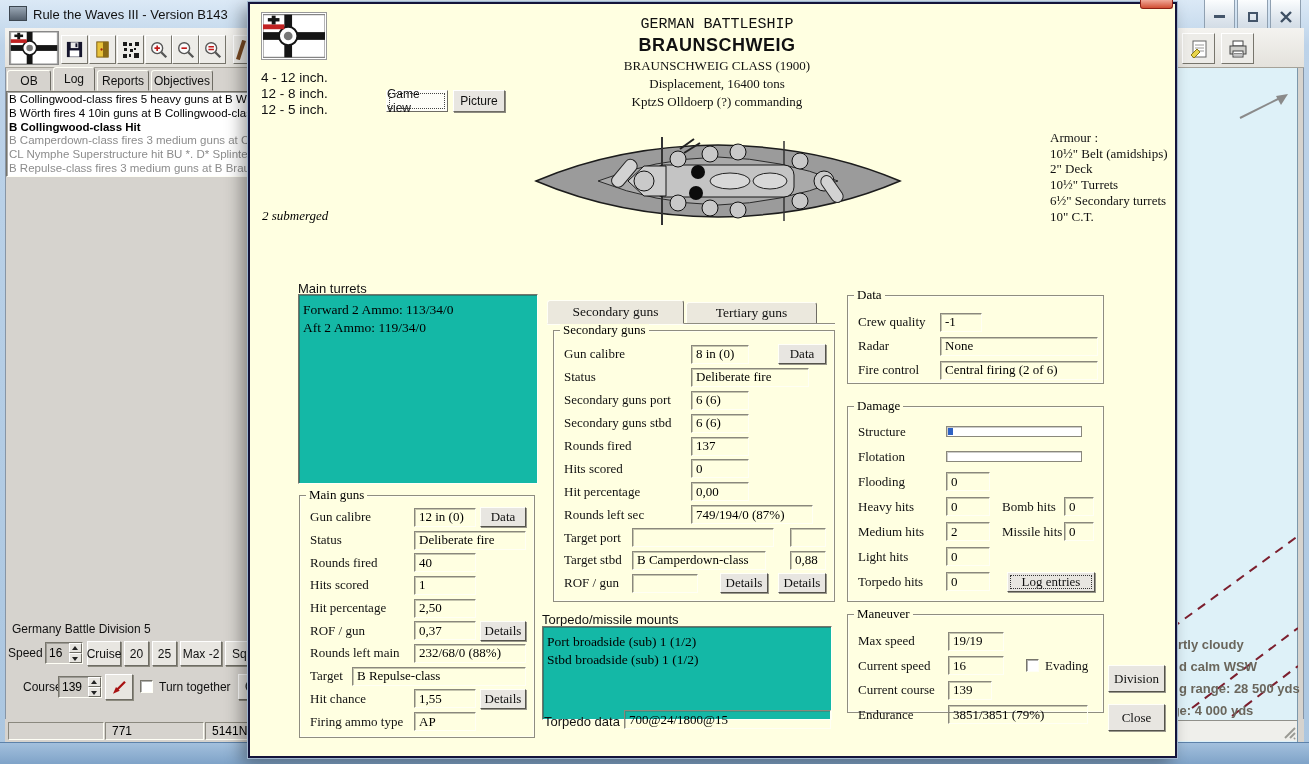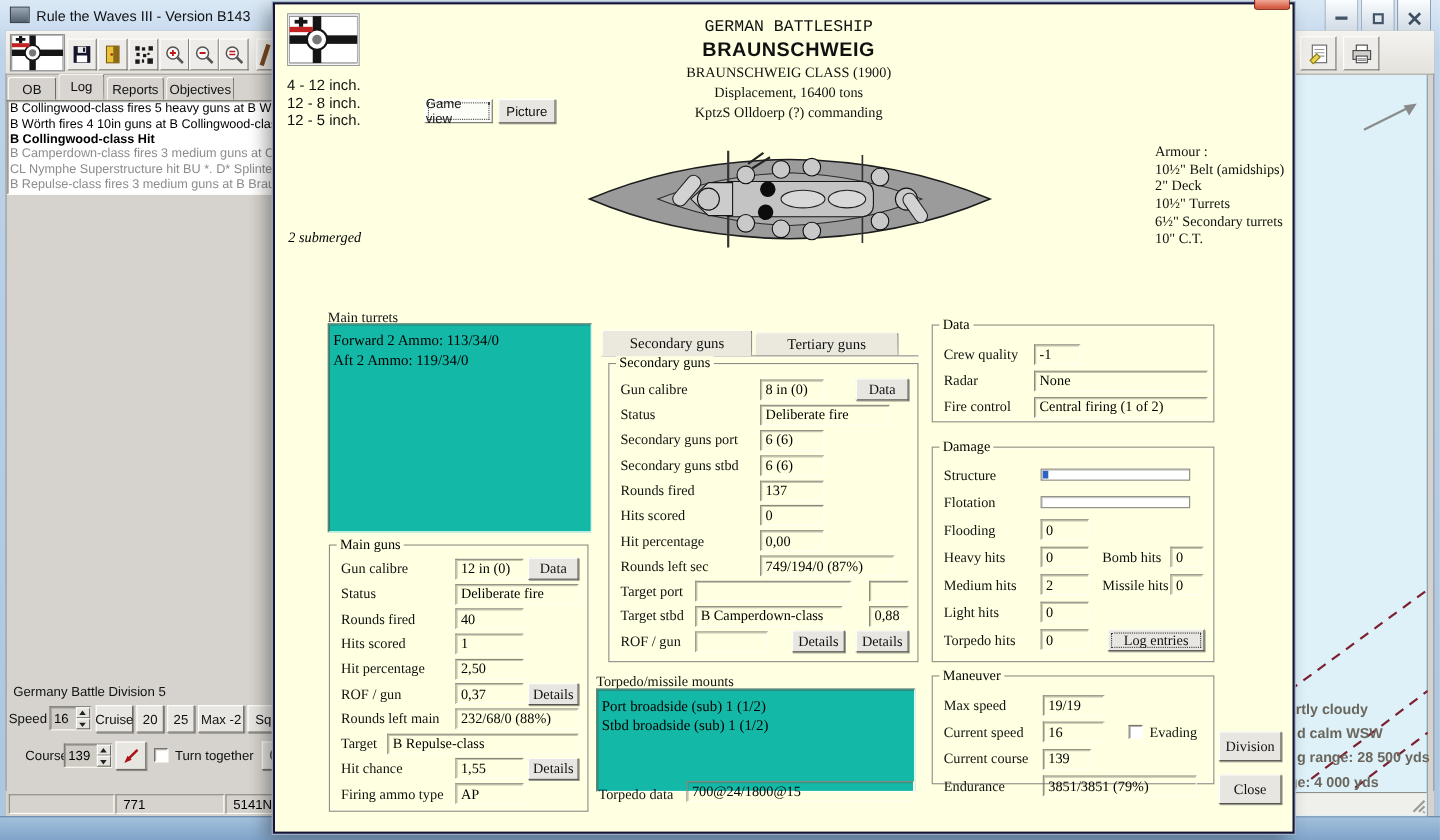--- a/index.html
+++ b/index.html
@@ -57,21 +57,21 @@
   .viewbtn{position:absolute;top:86px;height:22px;font-size:12px;display:flex;align-items:center;justify-content:center;color:#111}
   .viewbtn.sel{background:#fdfdf8;border:1px solid;border-color:#fff #6e6c64 #6e6c64 #fff;outline:1px dotted #444;outline-offset:-4px}
   .viewbtn.plain{background:#e8e6e1;border:1px solid;border-color:#fff #6e6c64 #6e6c64 #fff;box-shadow:1px 1px 0 #8d8b80}
   .hdr{left:312px;top:12px;width:310px;text-align:center;color:#111}
   .hdr .l1{font-family:Liberation Mono, monospace;font-size:15px}
   .hdr .l2{font-size:18px;font-weight:bold;letter-spacing:.5px;margin-top:2px}
   .hdr .l3,.hdr .l4,.hdr .l5{font-family:"Liberation Serif",serif;font-size:13px;margin-top:2px}
   .subm{left:12px;top:204px;font-family:"Liberation Serif",serif;font-style:italic;font-size:13px}
   .armour{left:800px;top:126px;font-family:"Liberation Serif",serif;font-size:13px;line-height:15.7px;color:#111}
 
-  .grplabel{position:absolute;font-family:Liberation Serif, serif;font-size:13px;color:#111}
+  .grplabel{position:absolute;font-family:Liberation Sans, sans-serif;font-size:13px;color:#111}
   .listbox{position:absolute;background:#14b8a6;border:1px solid;border-color:#77756c #fffff6 #fffff6 #77756c;box-shadow:inset 1px 1px 0 rgba(60,60,55,.45);padding:6px 4px;overflow:hidden}
   .listbox div{font-family:"Liberation Serif",serif;font-size:13.5px;line-height:18px;white-space:nowrap}
 
   .fieldset{position:absolute;border:1px solid #8f8d80;box-shadow:inset 1px 1px 0 #fffff0,inset -1px -1px 0 #fffff0;padding:10px 8px 0 10px}
   .legend{position:absolute;top:-9px;left:6px;background:#ffffe1;padding:0 3px;font-family:"Liberation Serif",serif;font-size:13px;line-height:16px}
   .row{display:flex;align-items:center}
   .lb{font-family:"Liberation Serif",serif;font-size:13px;color:#111;flex:none}
   .box{flex:none;height:19px;border:1px solid;border-color:#8a887c #fffff4 #fffff4 #8a887c;box-shadow:inset 1px 1px 0 rgba(90,90,80,.35);display:flex;align-items:center;padding:0 4px;font-family:"Liberation Serif",serif;font-size:13px;white-space:nowrap;overflow:hidden}
   .btn3d{flex:none;height:20px;background:#e8e6e1;border:1px solid;border-color:#fffff8 #55544c #55544c #fffff8;box-shadow:1px 1px 0 #9a988c;display:flex;align-items:center;justify-content:center;font-family:"Liberation Serif",serif;font-size:13px;color:#111}
   .mla{margin-left:auto}
@@ -511,21 +511,21 @@
     <div class="row">
       <span class="lb w82">Crew quality</span>
       <span class="box w42">-1</span>
     </div>
     <div class="row">
       <span class="lb w82">Radar</span>
       <span class="box w158">None</span>
     </div>
     <div class="row">
       <span class="lb w82">Fire control</span>
-      <span class="box w158">Central firing (1 of 2)</span>
+      <span class="box w158">Central firing (2 of 6)</span>
     </div>
   </div>
 
   <div class="fieldset dm" style="left:597px;top:402px;width:257px;height:196px;padding-top:12px">
     <div class="legend">Damage</div>
     <div class="row">
       <span class="lb w88">Structure</span>
       <span class="pbar">
           <span class="pfill" style="width: 4%;"></span>
         </span>

